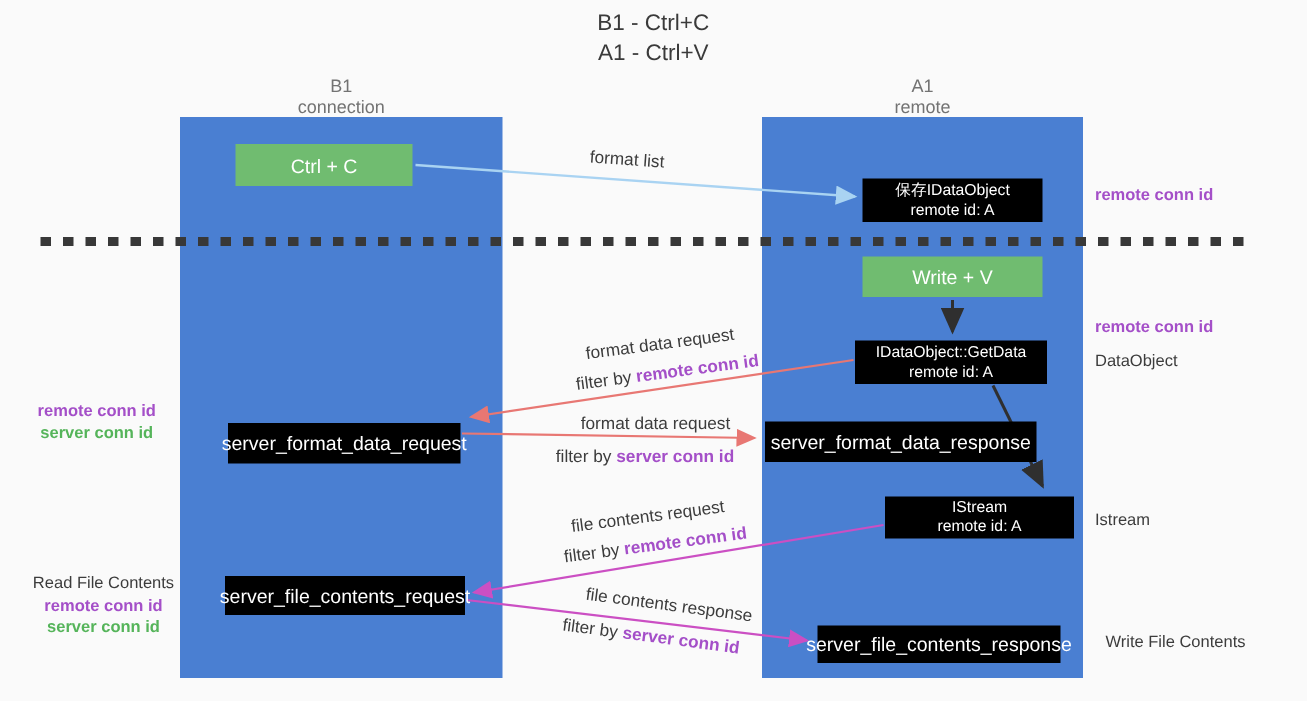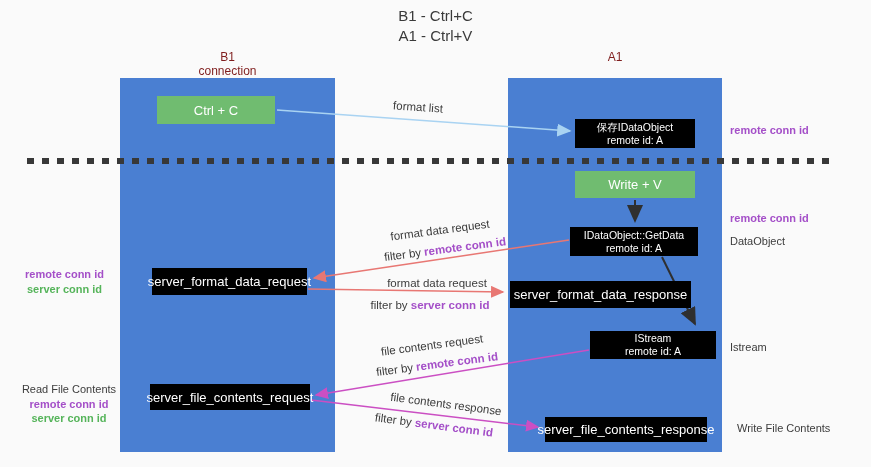--- a/index.html
+++ b/index.html
@@ -1,19 +1,19 @@
 <!DOCTYPE html>
 <html><head>
 <meta charset="utf-8">
 <style>
   *{margin:0;padding:0;box-sizing:border-box}
   html,body{background:#fafafa;font-family:"Liberation Sans",sans-serif}
   #canvas{position:relative;width:871px;height:467px;background:#fafafa;overflow:hidden}
   .title{position:absolute;left:0;right:0;top:6px;text-align:center;font-size:15px;color:#3a3a3a;line-height:20px}
-  .lane-header{position:absolute;text-align:center;font-size:12px;color:#7f1d1d;line-height:14px}
+  .lane-header{position:absolute;text-align:center;font-size:12px;color:#737373;line-height:14px}
   .lane{position:absolute;background:#4a7fd2}
   .node{position:absolute;display:flex;flex-direction:column;align-items:center;justify-content:center;
         color:#fff;font-size:13px;text-align:center;line-height:13px;white-space:nowrap}
   .node.two{font-size:10.5px}
   .orange{background:#000000}
   .green{background:#70bc70}
   .flowlbl{position:absolute;font-size:11.5px;color:#3c3c3c;white-space:nowrap;transform:translate(-50%,-50%)}
   .rotneg{transform:translate(-50%,-50%) rotate(-7.5deg)}
   .rotpos{transform:translate(-50%,-50%) rotate(7.5deg)}
   .rotsm{transform:translate(-50%,-50%) rotate(4deg)}
@@ -33,20 +33,21 @@
     <div>B1 - Ctrl+C</div>
     <div>A1 - Ctrl+V</div>
   </div>
 
   <div class="lane-header" style="left:120px;top:50px;width:215px">
     <div>B1</div>
     <div>connection</div>
   </div>
   <div class="lane-header" style="left:508px;top:50px;width:214px">
     <div>A1</div>
+    <div>remote</div>
   </div>
 
   <div class="lane" style="left:120px;top:78px;width:215px;height:374px"></div>
   <div class="lane" style="left:508px;top:78px;width:214px;height:374px"></div>
 
   <svg class="arrows" viewBox="0 0 871 467">
     <defs>
       <marker id="mBlue" markerWidth="10" markerHeight="8" refX="8" refY="4" orient="auto">
         <path d="M0,0 L9,4 L0,8 z" fill="#a9d3f2"></path>
       </marker>
@@ -83,21 +84,21 @@
 
   <div class="node green" style="left:575px;top:171px;width:120px;height:27px">
     <span>Write + V</span>
   </div>
 
   <div class="node orange two" style="left:570px;top:227px;width:128px;height:29px">
     <span>IDataObject::GetData</span>
     <span>remote id: A</span>
   </div>
 
-  <div class="node orange" style="left:152px;top:268px;width:155px;height:27px">
+  <div class="node orange" style="left:152px;top:282px;width:155px;height:27px">
     <span>server_format_data_request</span>
   </div>
 
   <div class="node orange" style="left:510px;top:281px;width:181px;height:27px">
     <span>server_format_data_response</span>
   </div>
 
   <div class="node orange two" style="left:590px;top:331px;width:126px;height:28px">
     <span>IStream</span>
     <span>remote id: A</span>

